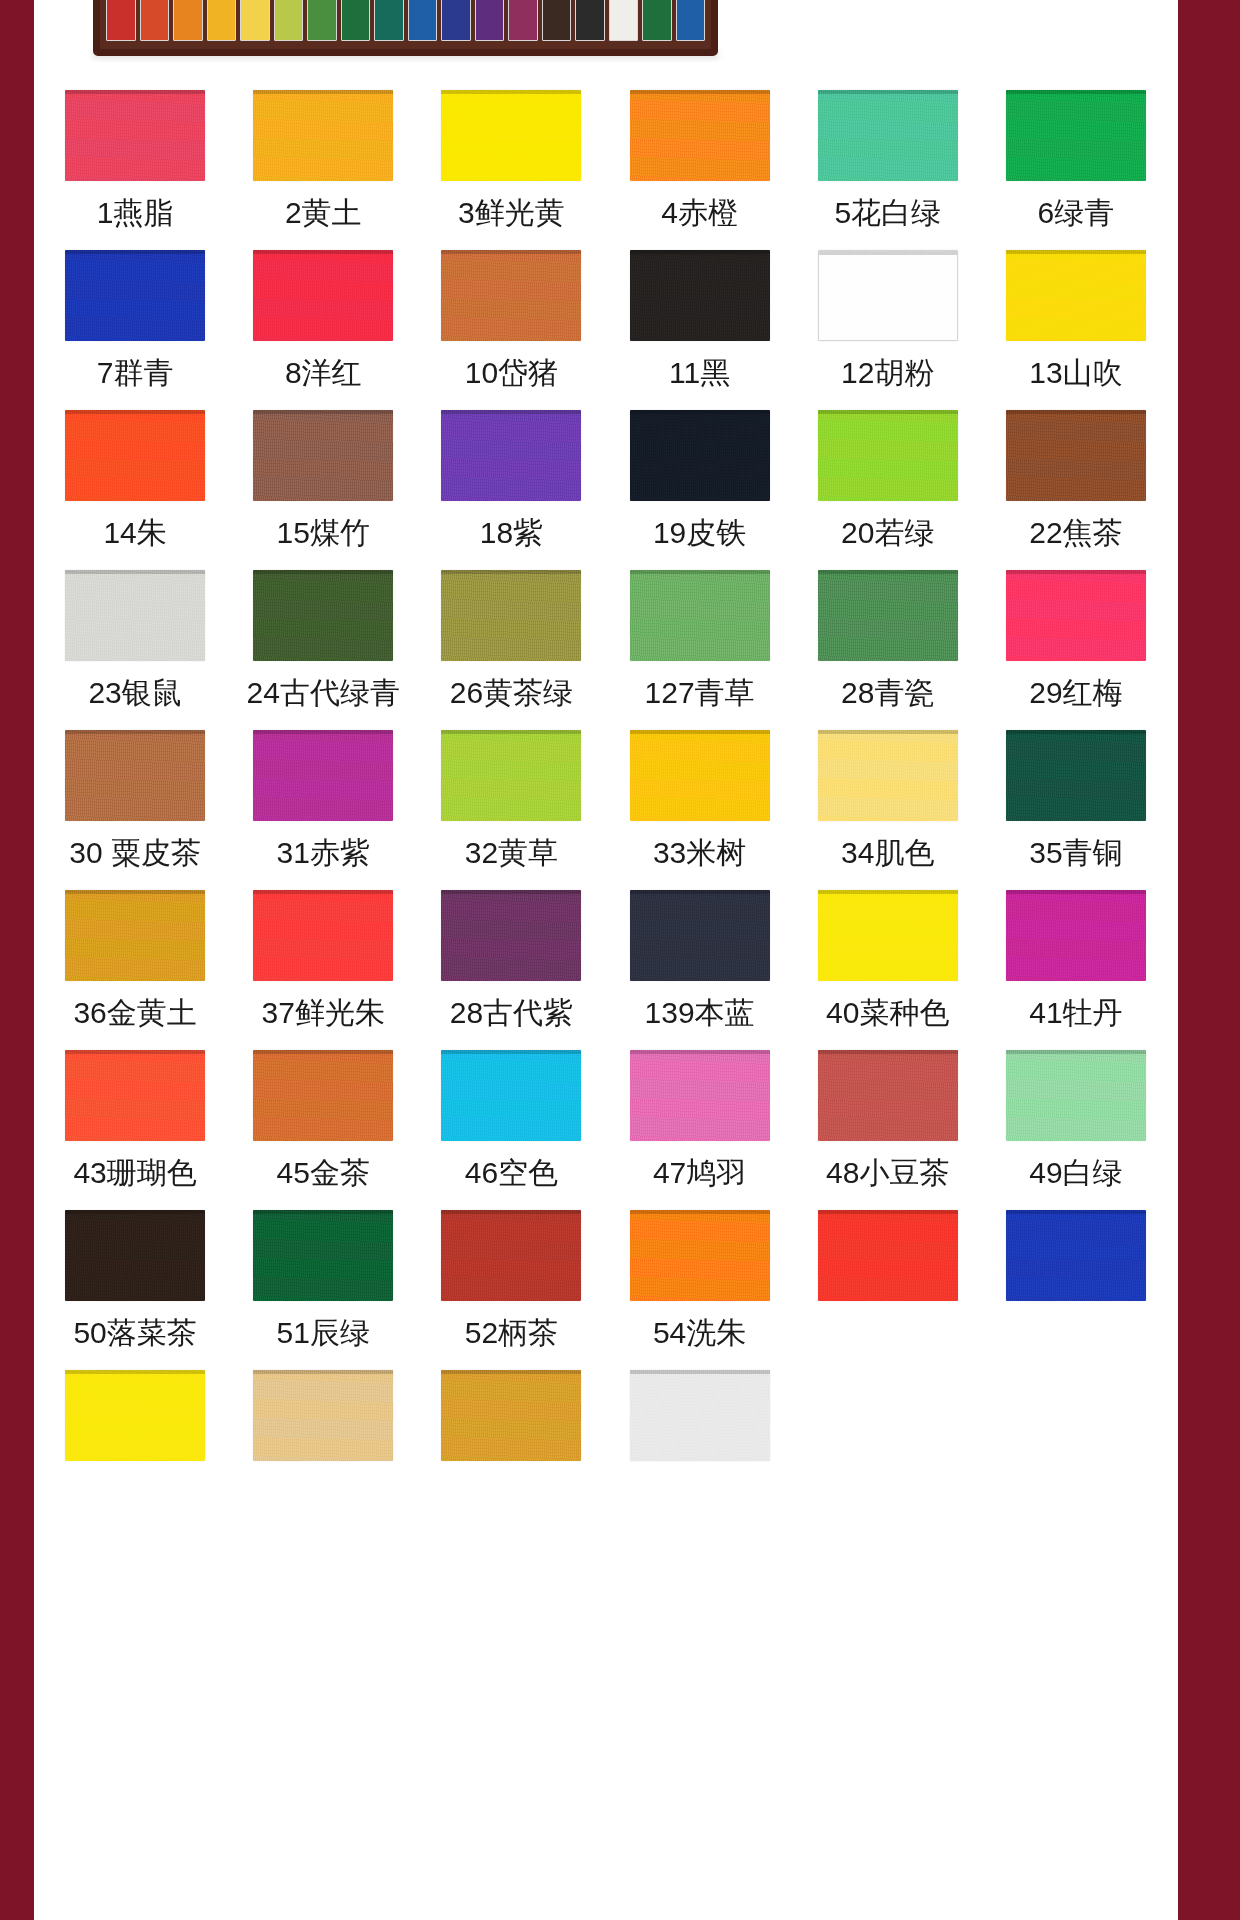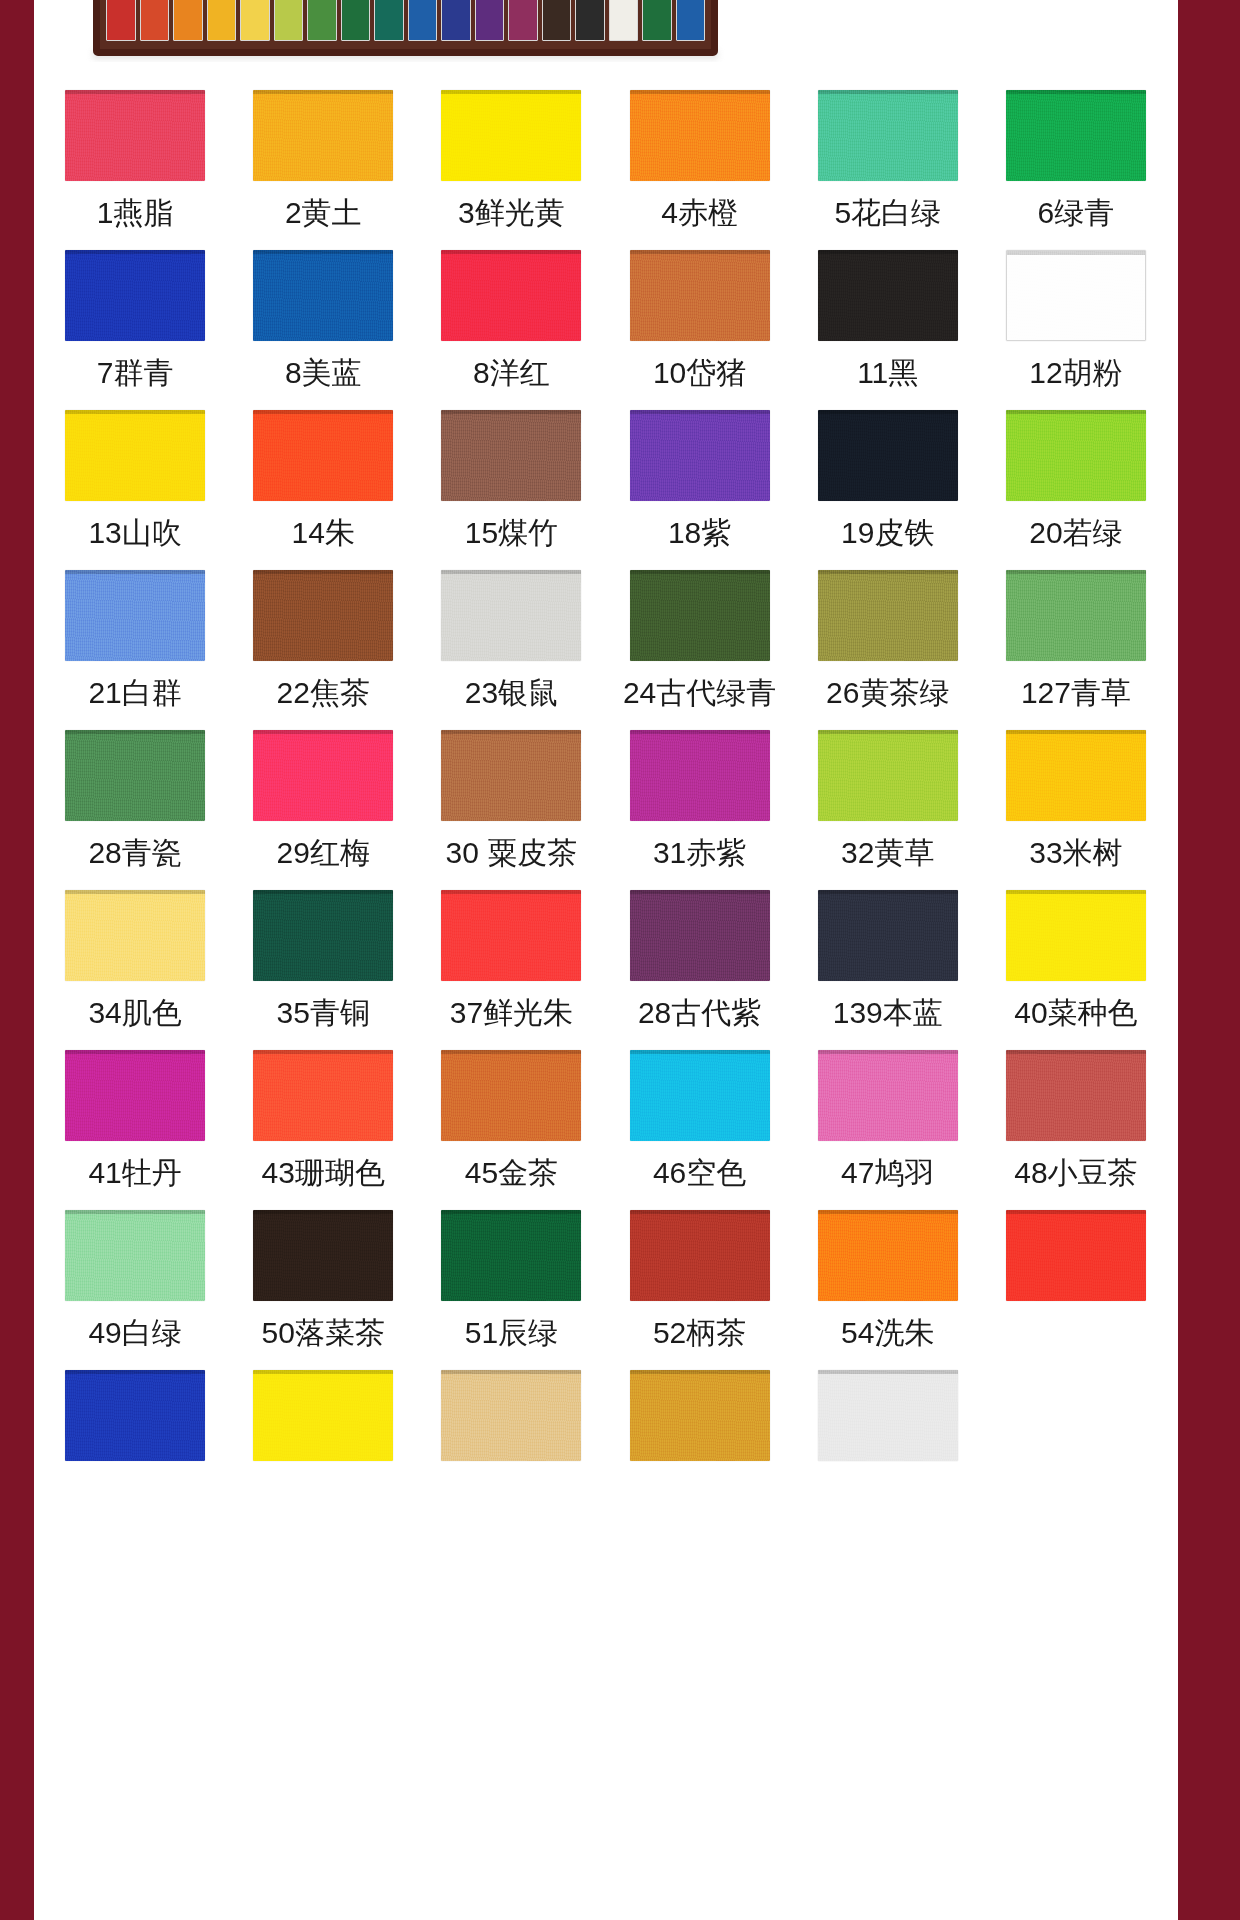--- a/index.html
+++ b/index.html
@@ -228,26 +228,20 @@
           </div>
           <div class="label">6绿青</div>
         </div>
         <div class="cell">
           <div class="swatch" title="7群青" style="background: rgb(27, 53, 179);">
             <div class="topedge"></div>
           </div>
           <div class="label">7群青</div>
         </div>
         <div class="cell">
-          <div class="swatch" title="8美蓝" style="background: rgb(17, 89, 168);">
-            <div class="topedge"></div>
-          </div>
-          <div class="label">8美蓝</div>
-        </div>
-        <div class="cell">
           <div class="swatch" title="8洋红" style="background: rgb(244, 42, 69);">
             <div class="topedge"></div>
           </div>
           <div class="label">8洋红</div>
         </div>
         <div class="cell">
           <div class="swatch" title="10岱猪" style="background: rgb(201, 107, 54);">
             <div class="topedge"></div>
           </div>
           <div class="label">10岱猪</div>
@@ -294,26 +288,20 @@
           </div>
           <div class="label">19皮铁</div>
         </div>
         <div class="cell">
           <div class="swatch" title="20若绿" style="background: rgb(142, 213, 43);">
             <div class="topedge"></div>
           </div>
           <div class="label">20若绿</div>
         </div>
         <div class="cell">
-          <div class="swatch" title="21白群" style="background: rgb(100, 144, 224);">
-            <div class="topedge"></div>
-          </div>
-          <div class="label">21白群</div>
-        </div>
-        <div class="cell">
           <div class="swatch" title="22焦茶" style="background: rgb(138, 75, 42);">
             <div class="topedge"></div>
           </div>
           <div class="label">22焦茶</div>
         </div>
         <div class="cell">
           <div class="swatch" title="23银鼠" style="background: rgb(214, 214, 210);">
             <div class="topedge"></div>
           </div>
           <div class="label">23银鼠</div>
@@ -376,20 +364,26 @@
           <div class="swatch" title="34肌色" style="background: rgb(249, 221, 115);">
             <div class="topedge"></div>
           </div>
           <div class="label">34肌色</div>
         </div>
         <div class="cell">
           <div class="swatch" title="35青铜" style="background: rgb(20, 80, 63);">
             <div class="topedge"></div>
           </div>
           <div class="label">35青铜</div>
+        </div>
+        <div class="cell">
+          <div class="swatch" title="36金黄土" style="background: rgb(216, 154, 30);">
+            <div class="topedge"></div>
+          </div>
+          <div class="label">36金黄土</div>
         </div>
         <div class="cell">
           <div class="swatch" title="37鲜光朱" style="background: rgb(250, 58, 57);">
             <div class="topedge"></div>
           </div>
           <div class="label">37鲜光朱</div>
         </div>
         <div class="cell">
           <div class="swatch" title="28古代紫" style="background: rgb(106, 50, 96);">
             <div class="topedge"></div>

